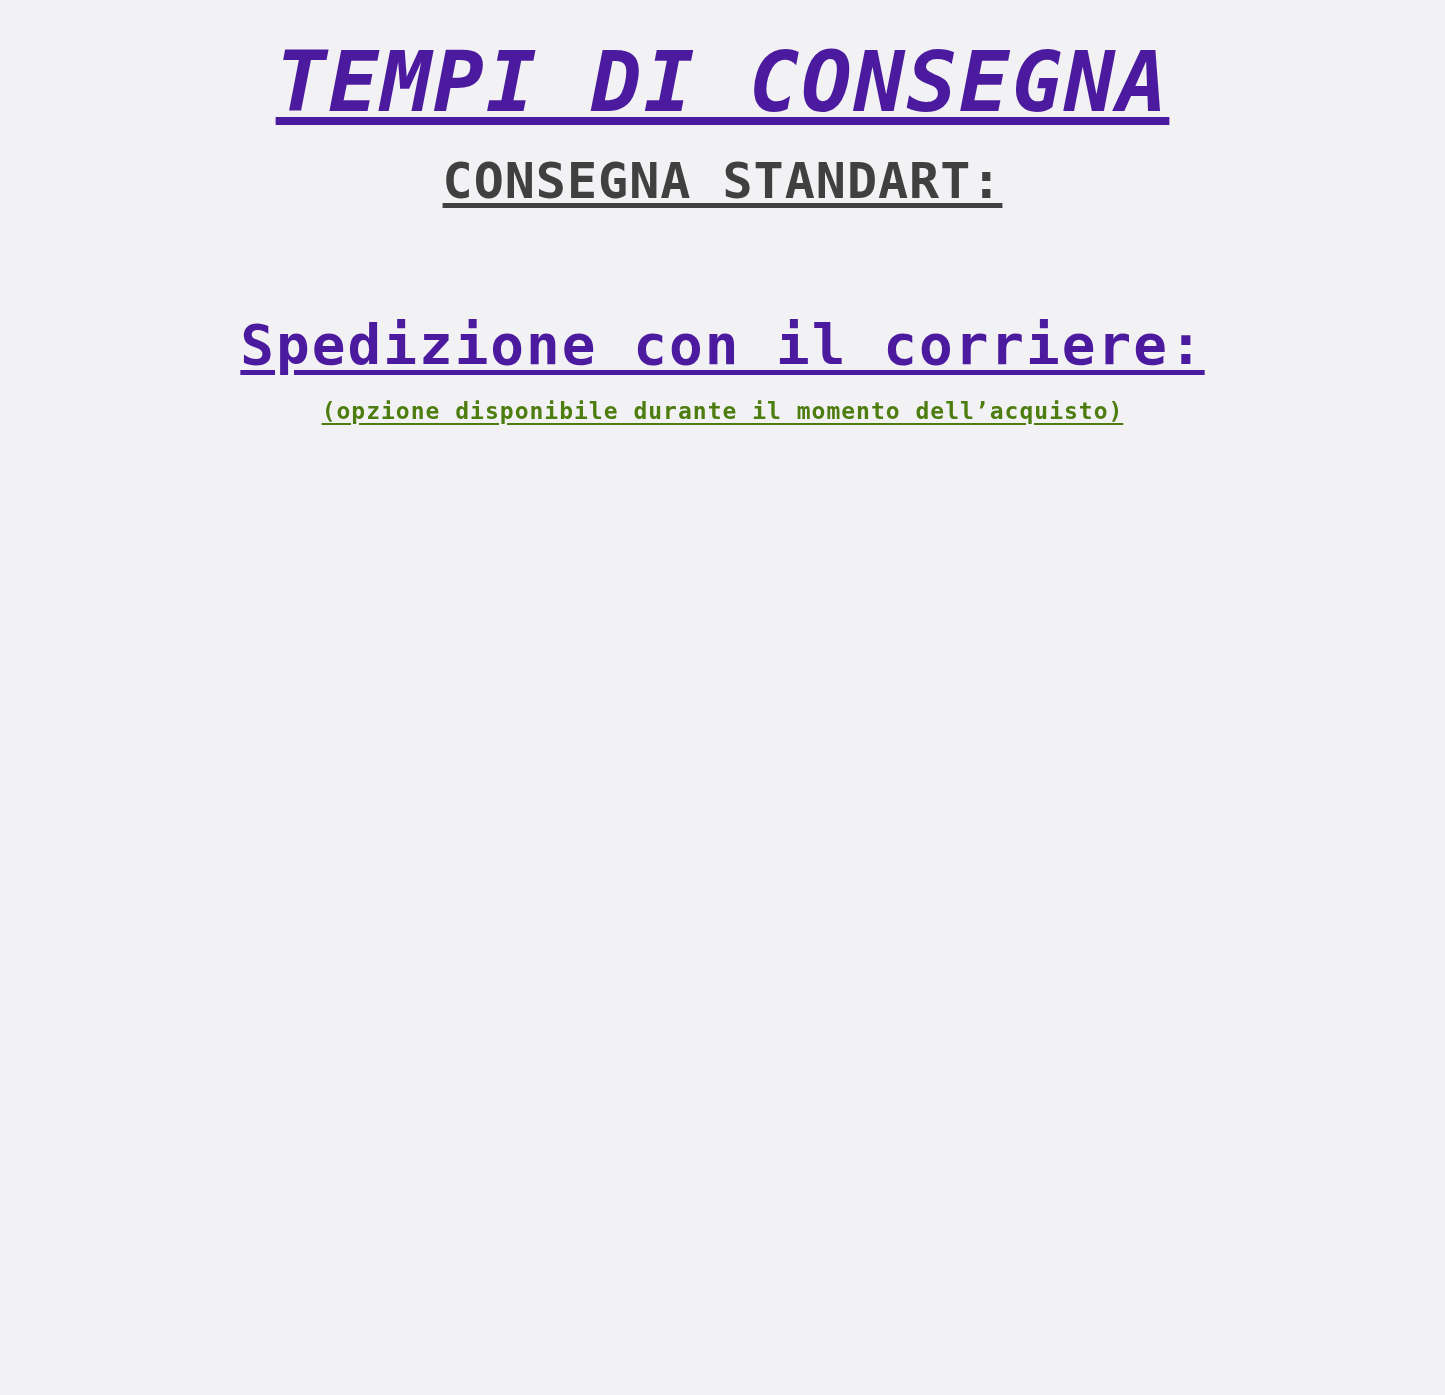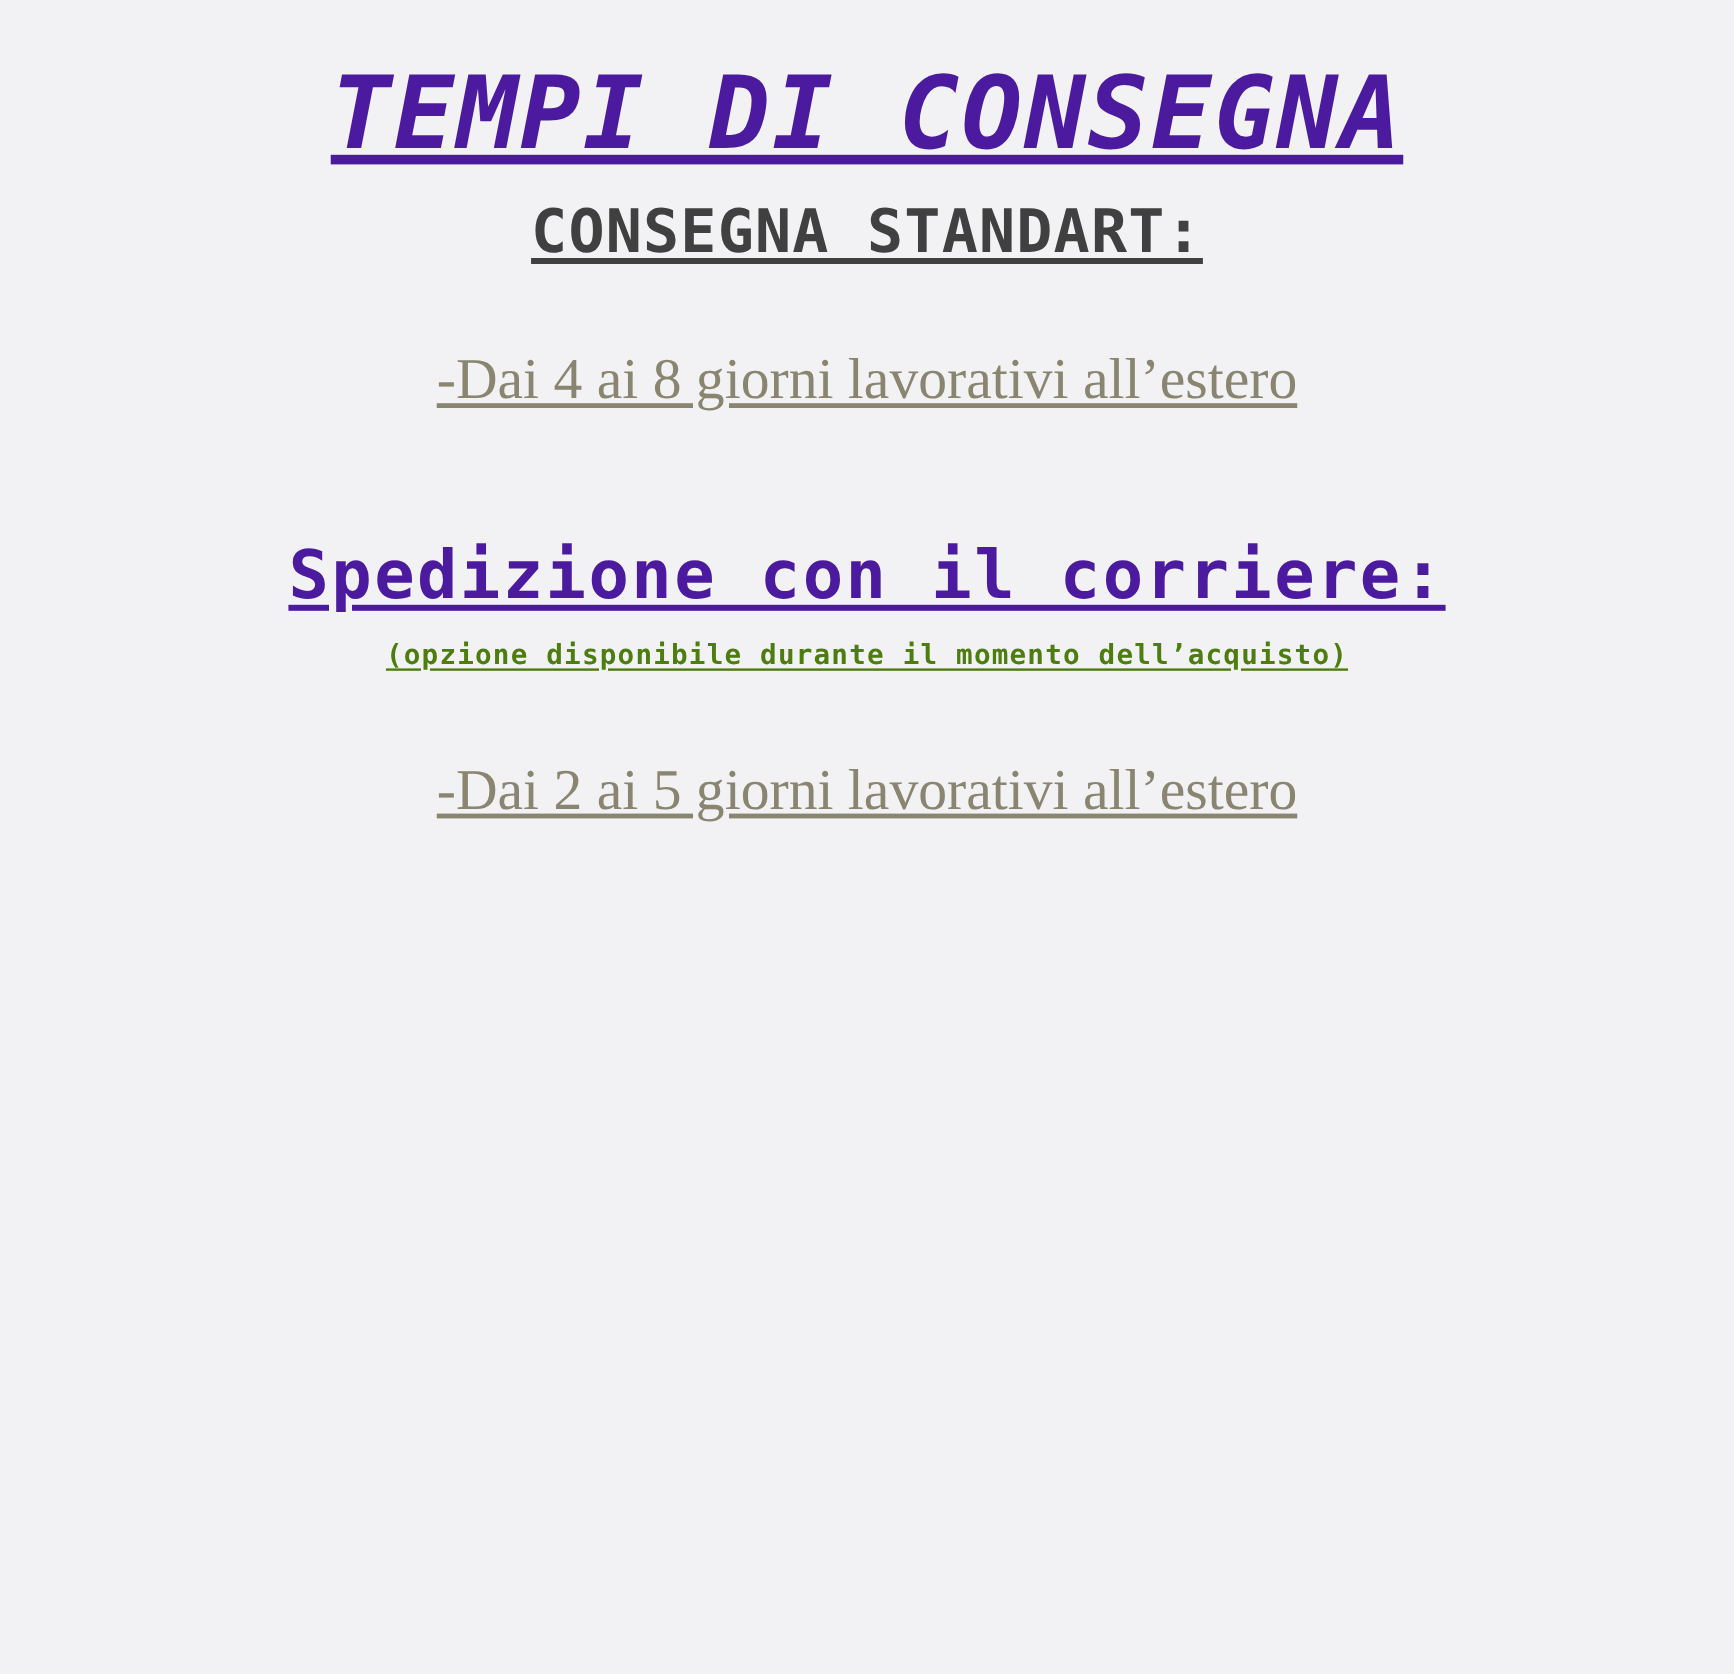--- a/index.html
+++ b/index.html
@@ -18,21 +18,21 @@
     width: 1445px;
     height: 1395px;
     box-sizing: border-box;
     padding: 0;
   }
   .center {
     text-align: center;
   }
   .title {
     margin: 0;
-    padding-top: 50px;
+    padding-top: 38px;
     font-family: "DejaVu Sans Mono", monospace;
     font-weight: bold;
     font-style: italic;
     font-size: 84px;
     line-height: 1.05;
     letter-spacing: 2px;
     color: #4b1a9e;
     text-decoration: underline;
     text-underline-offset: 6px;
   }
@@ -93,22 +93,20 @@
 </head>
 <body>
 
 <div class="page">
 
   <h1 class="title center">TEMPI DI CONSEGNA</h1>
 
   <h2 class="subtitle center">CONSEGNA STANDART:</h2>
 
 
-  <p class="item item-2 center">-Dai 4 ai 8 giorni lavorativi all’estero</p>
 
   <h2 class="section-heading center">Spedizione con il corriere:</h2>
 
   <p class="section-note center">(opzione disponibile durante il momento dell’acquisto)</p>
 
 
-  <p class="item item-4 center">-Dai 2 ai 5 giorni lavorativi all’estero</p>
 
 </div>
 
 </body></html>

